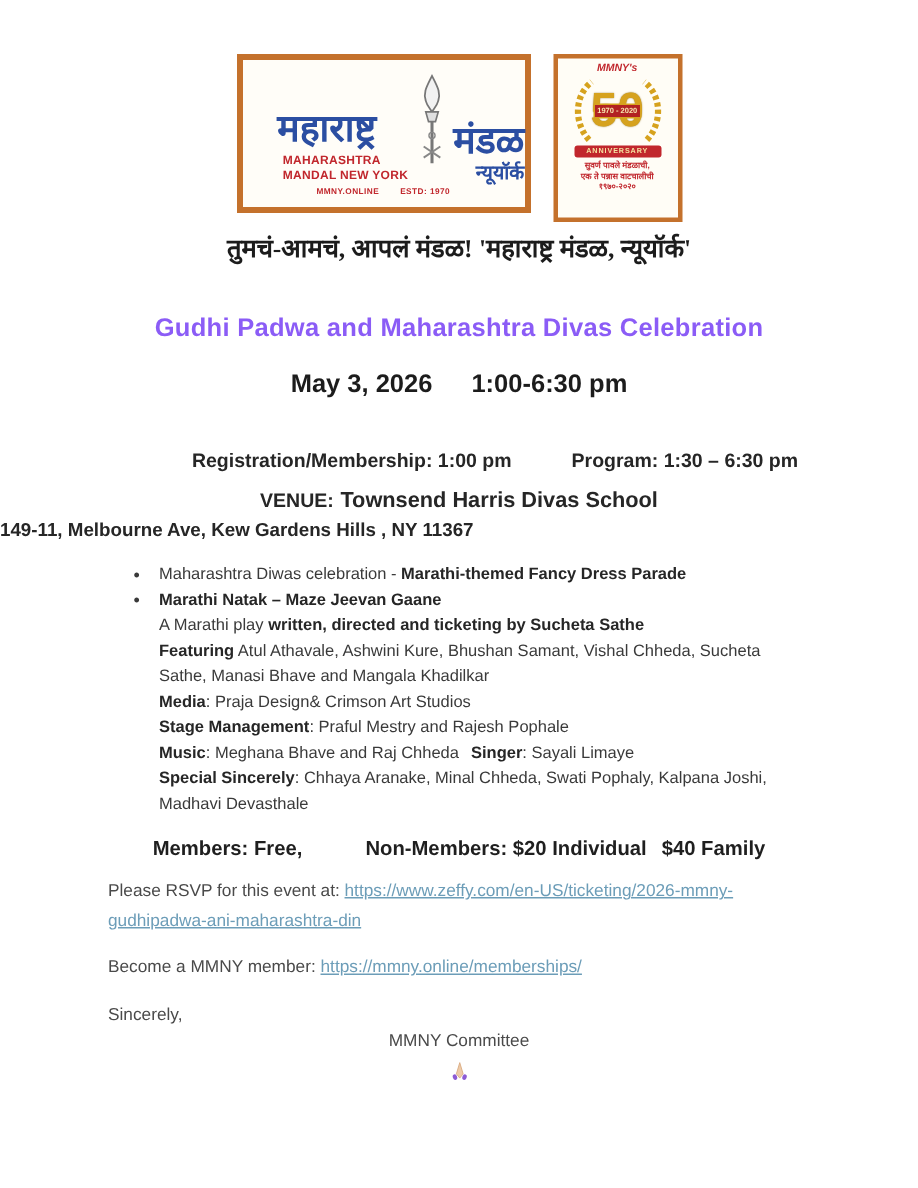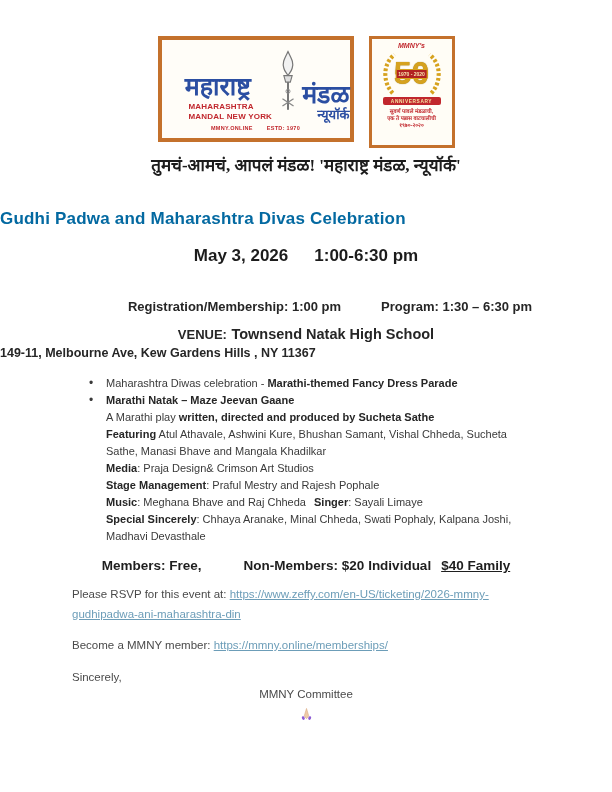--- a/index.html
+++ b/index.html
@@ -42,21 +42,21 @@
     text-align:center;letter-spacing:0.6px;padding:1.5px 0;border-radius:2px;margin-top:1px;
   }
   .badge-caption{margin-top:3px;text-align:center;color:#c1272d;font-size:5.5px;line-height:7px;font-weight:bold;}
   
   .tagline{
     text-align:center;margin-top:5px;font-size:17px;font-weight:bold;color:#1c1c1c;
     font-family:"Liberation Serif","DejaVu Serif",serif;
   }
   
   .title{
-    text-align:left;margin-top:33px;font-size:17px;font-weight:bold;color:#0369a1;letter-spacing:0.2px;
+    text-align:center;margin-top:33px;font-size:17px;font-weight:bold;color:#8b5cf6;letter-spacing:0.2px;
   }
   .datetime{text-align:center;margin-top:17px;font-size:17px;font-weight:bold;color:#1c1c1c;}
   .datetime .time-part{margin-left:26px;}
   .reg-line{text-align:center;margin-top:33px;font-size:13px;font-weight:bold;color:#262626;padding-left:48px;}
   .reg-line .program-part{margin-left:40px;}
   .venue-line{text-align:center;margin-top:11px;font-weight:bold;color:#262626;}
   .venue-line .venue-label{font-size:13px;}
   .venue-line .venue-name{font-size:14.5px;}
   .address-line{text-align:left;margin-top:3px;font-size:12.5px;font-weight:bold;color:#262626;}
   
@@ -64,21 +64,21 @@
   ul.details{list-style:none;margin:15px 0 0 0;padding:0 0 0 34px;}
   ul.details li{font-size:11px;line-height:17px;color:#3a3a3a;position:relative;}
   ul.details li.bullet::before{
     content:"•";position:absolute;left:-17px;top:0;color:#3a3a3a;font-size:12px;
   }
   ul.details b, .bold-seg{font-weight:bold;color:#262626;}
   .gap-left{margin-left:8px;}
   
   .members-line{text-align:center;margin-top:13px;font-size:13.5px;font-weight:bold;color:#1f1f1f;}
   .members-line .gap-big{margin-left:42px;}
-  .members-line .gap-small{margin-left:10px;text-decoration:underline;}
+  .members-line .gap-small{margin-left:10px;}
   .footer-para{font-size:11.5px;line-height:19.5px;color:#4a4a4a;margin-top:12px;}
   .footer-para a{color:#6c9db8;text-decoration:underline;cursor:pointer;word-break:normal;}
   .closing{font-size:11.5px;color:#4a4a4a;margin-top:13px;line-height:17px;}
   .signature{font-size:11.5px;color:#4a4a4a;line-height:17px;display:flex;align-items:center;gap:4px;flex-direction:column;}
 </style>
 </head>
 <body>
 
 <div class="page">
 
@@ -136,29 +136,29 @@
   <div class="title">Gudhi Padwa and Maharashtra Divas Celebration</div>
   <div class="datetime">
     <span>May 3, 2026</span><span class="time-part">1:00-6:30 pm</span>
   </div>
 
   <div class="reg-line">
     <span>Registration/Membership: 1:00 pm</span><span class="program-part">Program: 1:30 – 6:30 pm</span>
   </div>
   <div class="venue-line">
     <span class="venue-label">VENUE:</span>
-    <span class="venue-name">Townsend Natak High School</span>
+    <span class="venue-name">Townsend Harris Divas School</span>
   </div>
   <div class="address-line">149-11, Melbourne Ave, Kew Gardens Hills , NY 11367</div>
 
   <div class="content">
     <ul class="details">
       <li class="bullet"><span>Maharashtra Diwas celebration - </span><b>Marathi-themed Fancy Dress Parade</b></li>
       <li class="bullet"><b>Marathi Natak – Maze Jeevan Gaane</b></li>
-      <li><span>A Marathi play </span><b>written, directed and produced by Sucheta Sathe</b></li>
+      <li><span>A Marathi play </span><b>written, directed and ticketing by Sucheta Sathe</b></li>
       <li><b>Featuring</b><span> Atul Athavale, Ashwini Kure, Bhushan Samant, Vishal Chheda, Sucheta Sathe, Manasi Bhave and Mangala Khadilkar</span></li>
       <li><b>Media</b><span>: Praja Design&amp; Crimson Art Studios</span></li>
       <li><b>Stage Management</b><span>: Praful Mestry and Rajesh Pophale</span></li>
       <li><b>Music</b><span>: Meghana Bhave and Raj Chheda</span><b class="gap-left">Singer</b><span>: Sayali Limaye</span></li>
       <li><b>Special Sincerely</b><span>: Chhaya Aranake, Minal Chheda, Swati Pophaly, Kalpana Joshi, Madhavi Devasthale</span></li>
     </ul>
   </div>
 
   <div class="members-line">
     <span>Members: Free,</span><span class="gap-big">Non-Members: $20 Individual</span><span class="gap-small">$40 Family</span>

